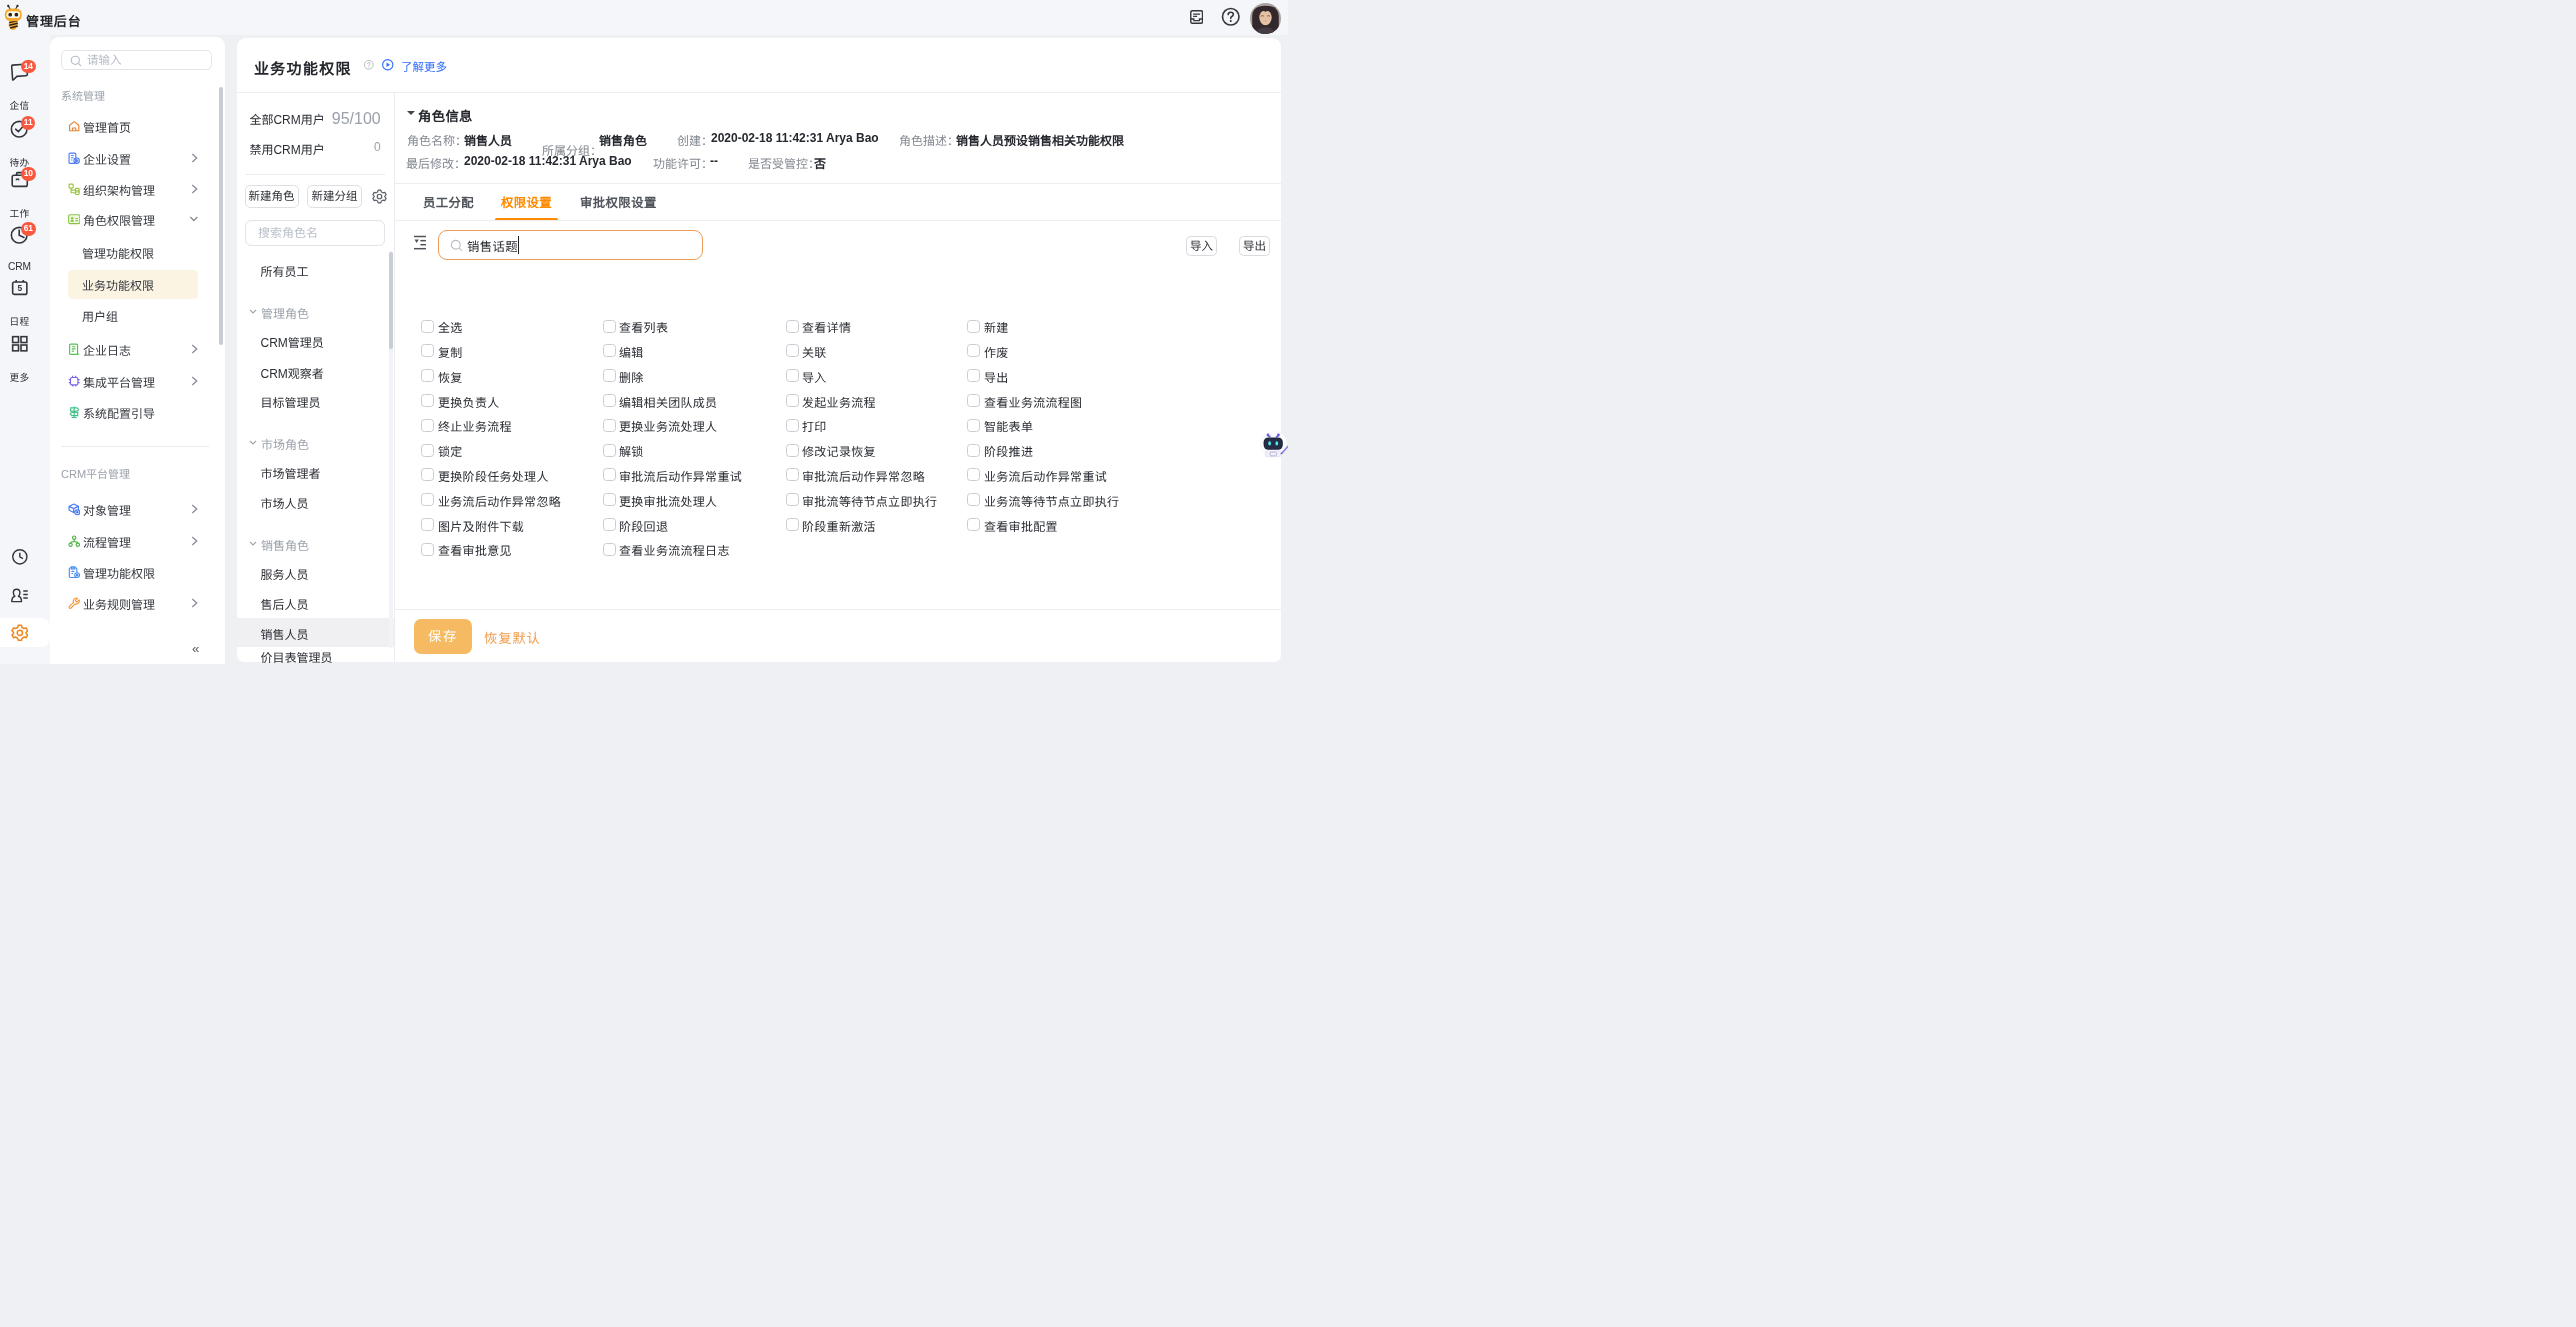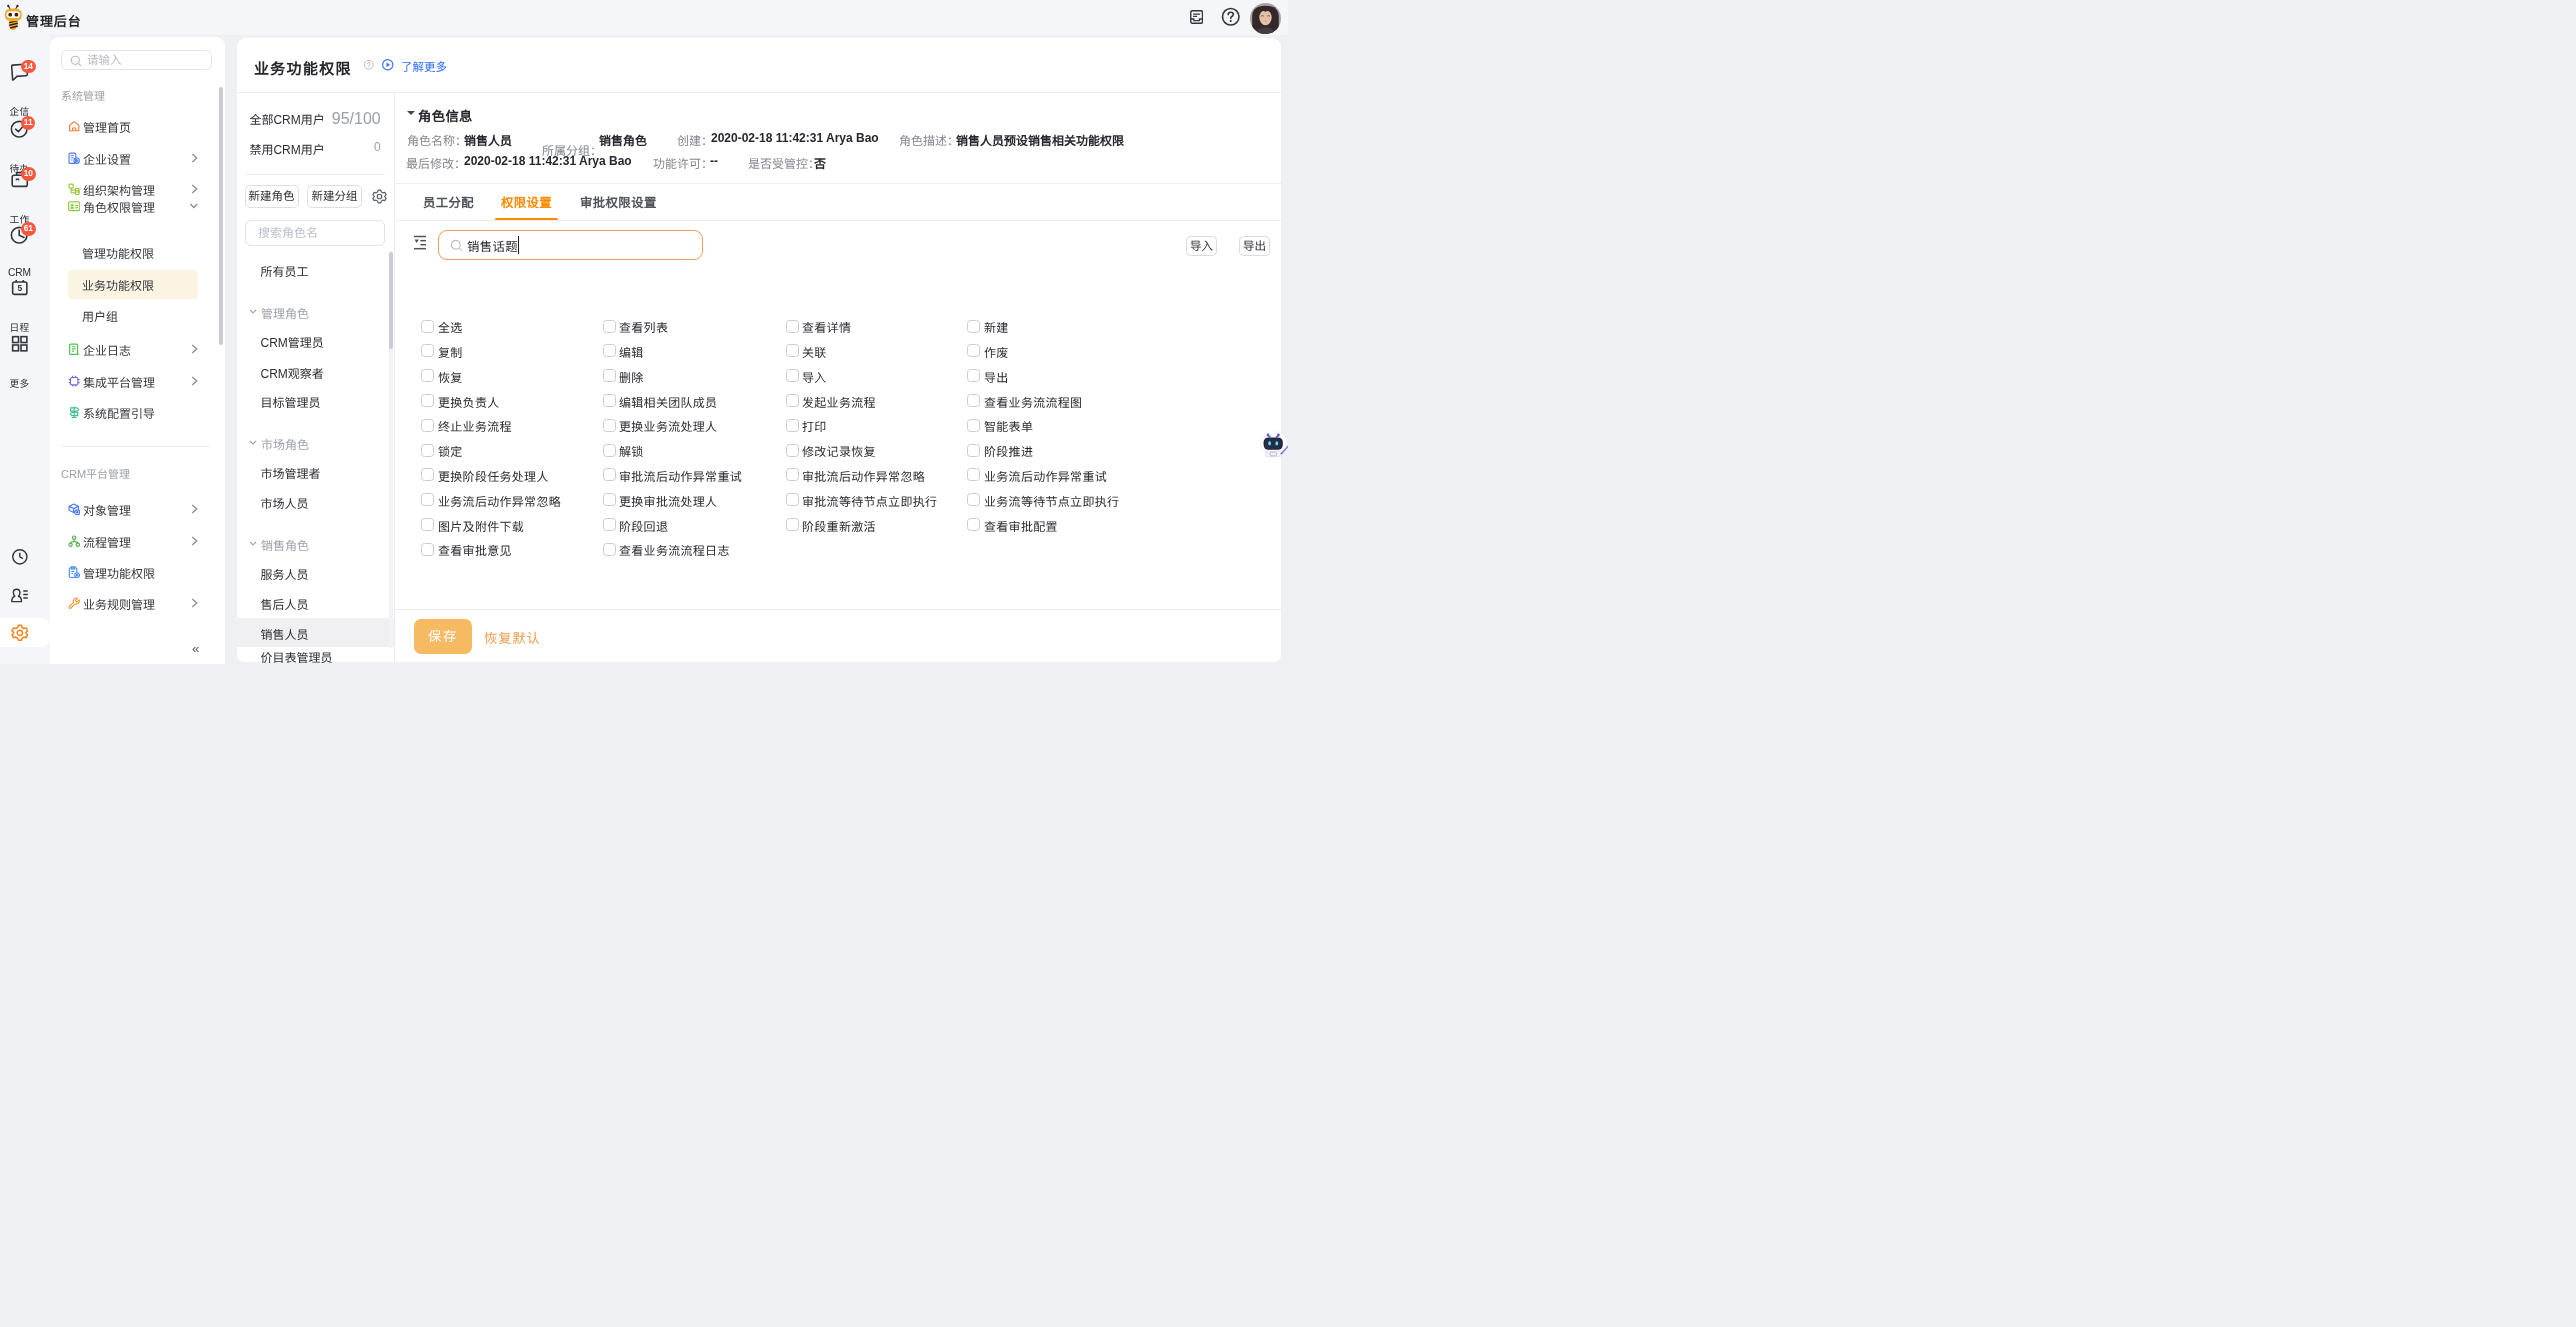--- a/index.html
+++ b/index.html
@@ -5,21 +5,21 @@
 * { margin:0; padding:0; box-sizing:border-box; }
 html,body { width:1288px; height:664px; overflow:hidden; }
 body { background:#eff0f3; font-family:"Liberation Sans",sans-serif; position:relative; color:#2a2d33; }
 .abs { position:absolute; }
 
 .topbar { position:absolute; left:0; top:0; width:1288px; height:35px; background:#f5f6fa; }
 .brand { position:absolute; left:26px; top:10.6px; font-size:13px; font-weight:700; color:#23262b; letter-spacing:0.9px;}
 
 .rail { position:absolute; left:0; top:35px; width:50px; height:629px; background:#f5f6fa; }
 .railitem { position:absolute; left:0; width:39px; text-align:center; }
-.raillabel { font-size:9.7px; color:#2b2e34; display:block; margin-top:19px; letter-spacing:0.4px;}
+.raillabel { font-size:9.7px; color:#2b2e34; display:block; margin-top:13px; letter-spacing:0.4px;}
 .badge { position:absolute; min-width:13.3px; height:13.3px; border-radius:7px; background:#f9583f; color:#fff; font-size:8.4px; font-weight:700; line-height:13.3px; text-align:center; padding:0 2.7px; }
 .gearbump { position:absolute; left:-7px; top:618px; width:57px; height:29px; background:#fff; border-radius:8.9px; }
 
 .menu { position:absolute; left:50px; top:37px; width:175px; height:788px; background:#fff; border-radius:8.9px 8.9px 0 0; }
 .msearch { position:absolute; left:11px; top:13px; width:151px; height:20.4px; border:0.9px solid #e1e4e8; border-radius:5.3px; color:#b6bcc6; font-size:11.5px; line-height:18.6px; padding-left:25px; background:#fff; }
 .msearch svg { position:absolute; left:8px; top:4px; }
 .mgroup { position:absolute; left:11px; font-size:11px; color:#9aa0a9; }
 .mitem { position:absolute; left:0; width:175px; height:26.6px; }
 .mitem .ic { position:absolute; left:17.7px; top:50%; margin-top:-6.2px; width:12.4px; height:12.4px; }
 .mitem .tx { position:absolute; left:33px; top:50%; transform:translateY(-50%); font-size:12px; color:#35383f; white-space:nowrap; }
@@ -220,21 +220,21 @@
           <path d="M3.5 5.8 V11 H8.4 M3.5 8 H8.4"></path>
           <rect x="8.4" y="6" width="4.2" height="4.2" rx="1"></rect>
           <rect x="8.4" y="9.2" width="4.2" height="4.2" rx="1" transform="translate(0 -0.4)"></rect>
         </g>
       </svg>
     <span class="tx">组织架构管理</span>
     <svg class="chev" width="7" height="10.6" viewBox="0 0 8 12">
         <path d="M1.5 1.5 L6.5 6 L1.5 10.5" fill="none" stroke="#878d96" stroke-width="1.5"></path>
       </svg>
   </div>
-  <div class="mitem" style="top:156px">
+  <div class="mitem" style="top:169px">
     <svg class="ic" viewBox="0 0 14 14">
         <rect x="0.7" y="2" width="12.6" height="10" rx="1.5" fill="#f0f8e3" stroke="#8bc443" stroke-width="1.2"></rect>
         <circle cx="4.7" cy="5.9" r="1.4" fill="#8bc443"></circle>
         <path d="M2.6 9.8 Q2.6 7.6 4.7 7.6 Q6.8 7.6 6.8 9.8 Z" fill="#8bc443"></path>
         <path d="M8.4 6.2 H11.2 M8.4 8.6 H11.2" stroke="#8bc443" stroke-width="1.2"></path>
       </svg>
     <span class="tx">角色权限管理</span>
     <svg class="chev" width="9.7" height="7" viewBox="0 0 11 8">
         <path d="M1.5 1.8 L5.5 5.8 L9.5 1.8" fill="none" stroke="#878d96" stroke-width="1.5"></path>
       </svg>

